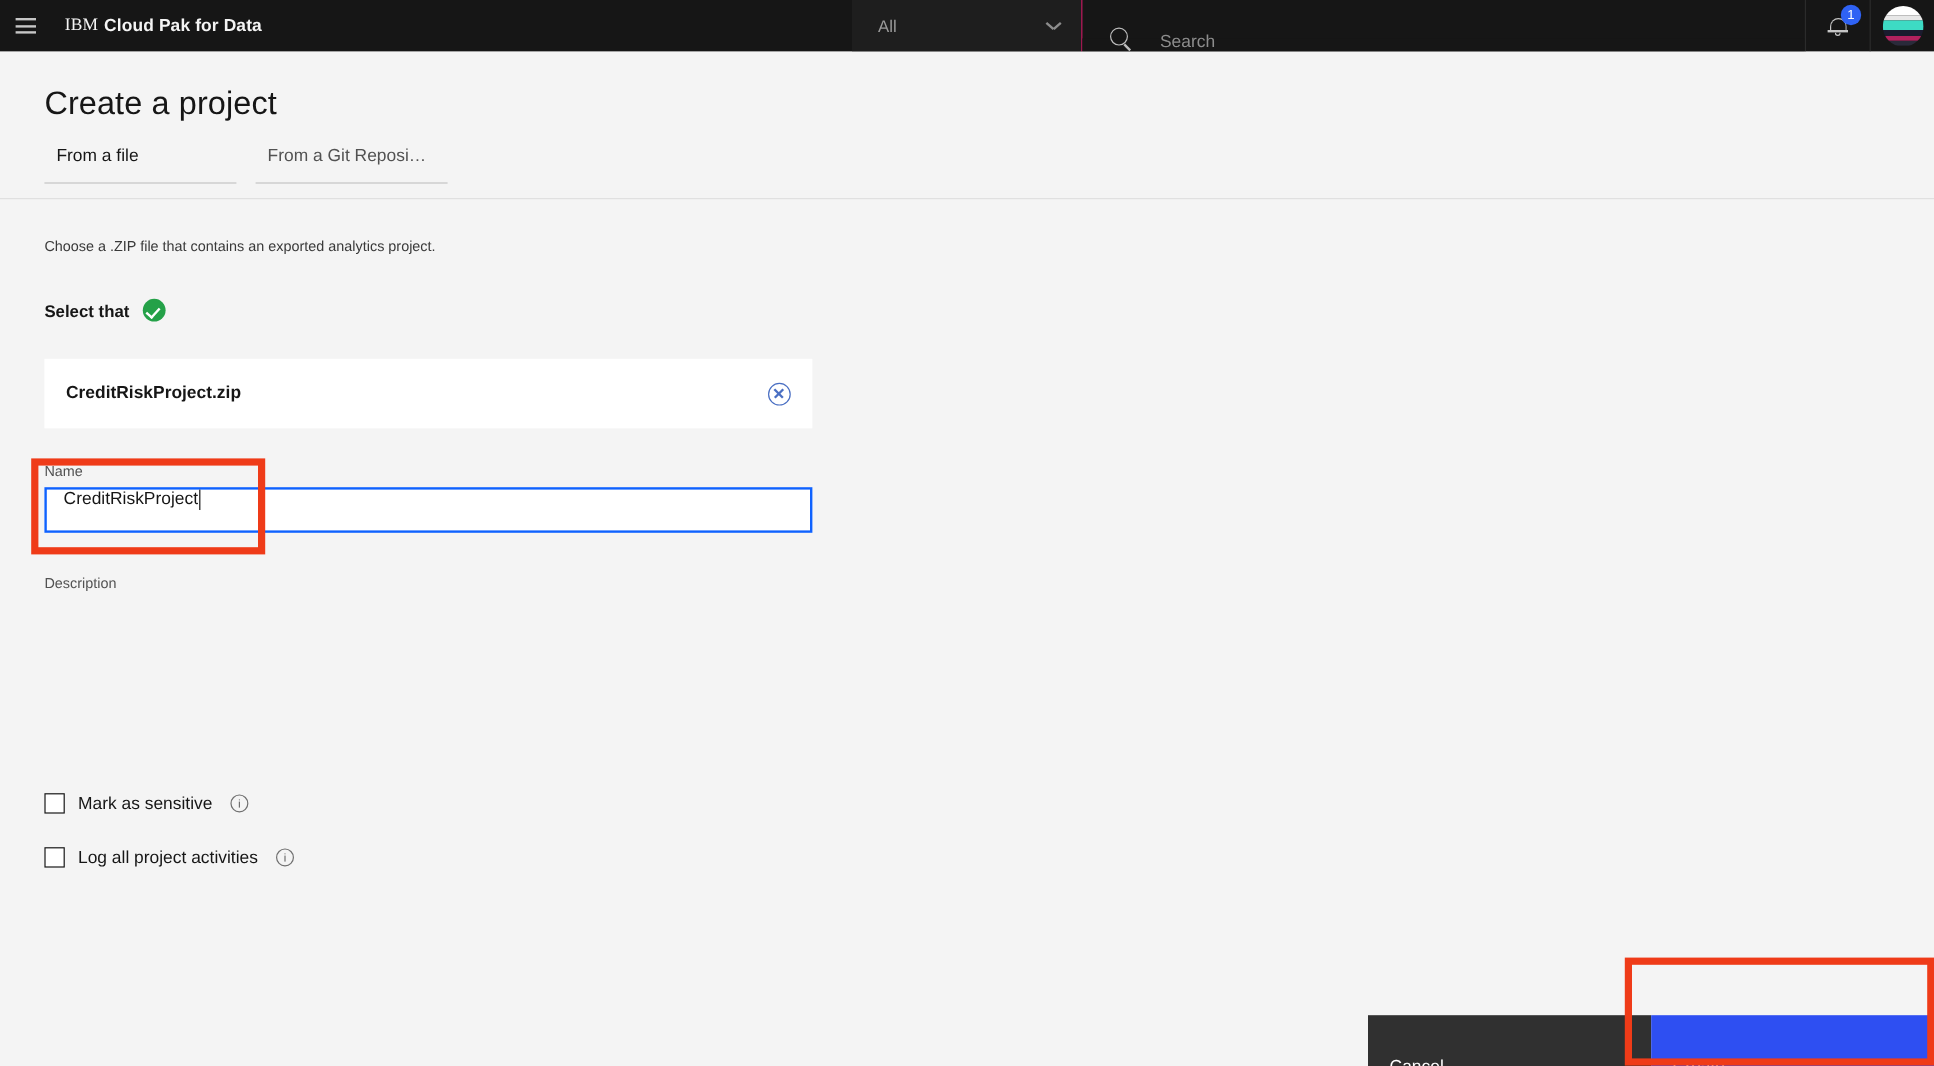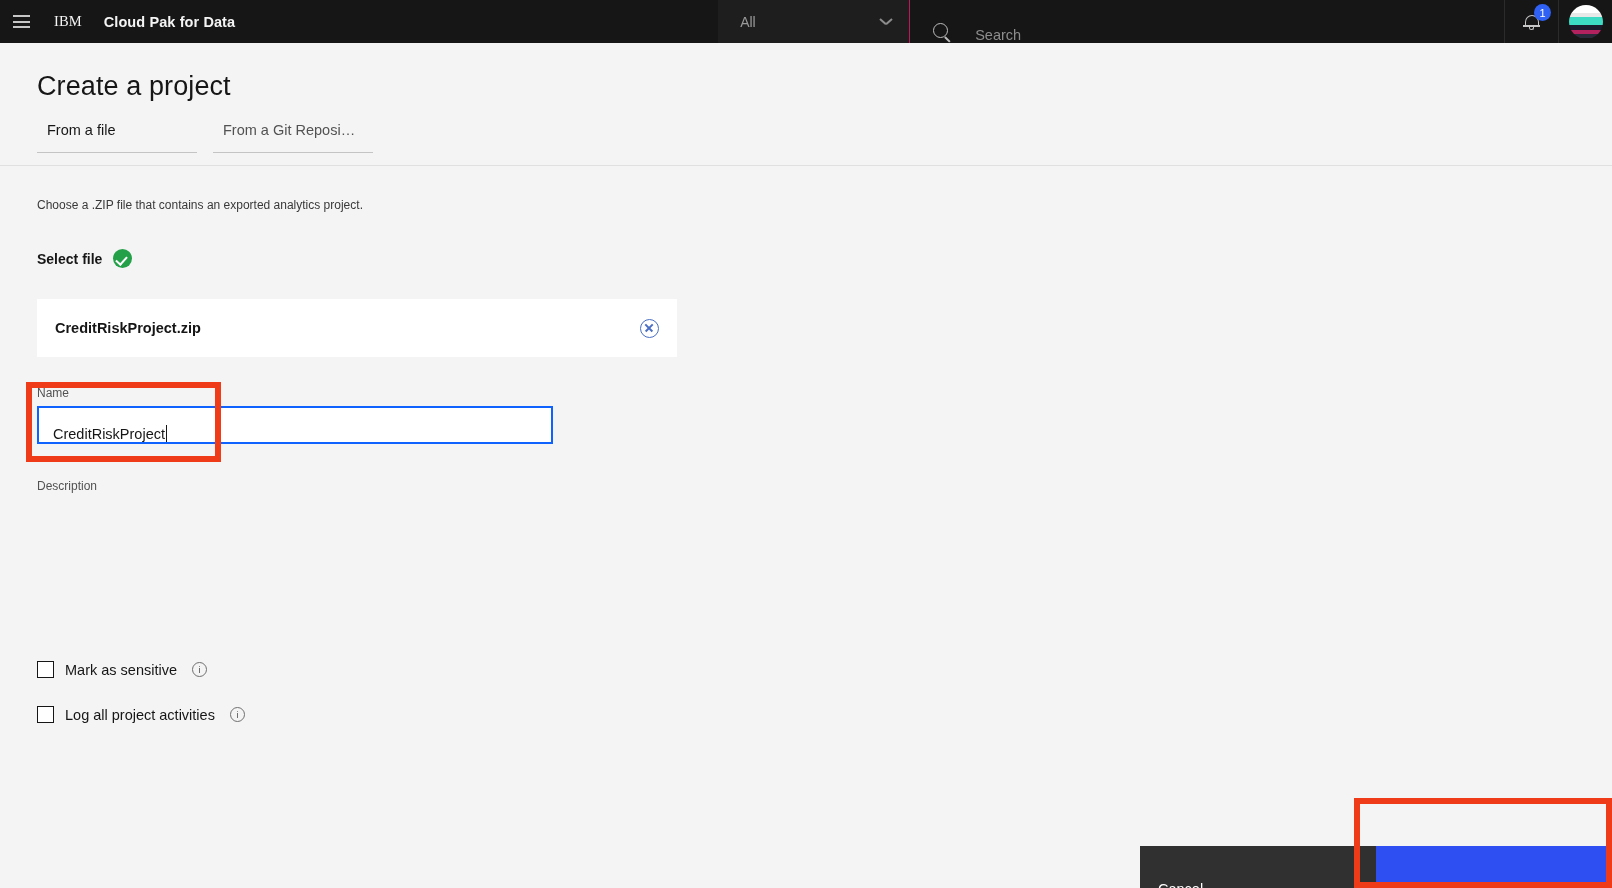--- a/index.html
+++ b/index.html
@@ -48,21 +48,21 @@
     align-items: center;
     color: #f4f4f4;
     font-size: 14.5px;
     padding-left: 11px;
     letter-spacing: .1px;
     white-space: nowrap;
   }
   .brand .ibm {
     font-family: "Liberation Serif", serif;
     font-weight: 400;
-    margin-right: 22px;
+    margin-right: 5px;
     font-size: 14.5px;
     text-align: right;
   }
   .brand .prod { font-weight: 700; }
 
   .hdr-spacer { flex: 1 1 auto; }
 
   .scope-select {
     width: 192px;
     flex: 0 0 192px;
@@ -308,31 +308,31 @@
     left: 37px; top: 343px;
     width: 640px;
   }
   .field-label {
     font-size: 12px;
     color: #525252;
     margin-bottom: 6px;
     display: block;
   }
   .text-input {
-    width: 516px;
+    width: 640px;
     height: 38px;
     background: #ffffff;
     border: 2px solid #0f62fe;
     font-size: 14.5px;
     color: #161616;
     padding: 0 14px;
     font-family: "Liberation Sans", sans-serif;
     outline: none;
     display: flex;
-    align-items: flex-end;
+    align-items: flex-start;
   }
   .caret {
     display: inline-block;
     width: 1px;
     height: 17px;
     background: #161616;
     margin-left: 1px;
     vertical-align: -3px;
   }
 
@@ -511,21 +511,21 @@
     </div>
     <div class="tab">
       <span>From a Git Reposi…</span>
     </div>
   </div>
   <div class="tabs-rule"></div>
 
   <div class="helper-text">Choose a .ZIP file that contains an exported analytics project.</div>
 
   <div class="select-file-row">
-    <span class="select-file-label">Select file</span>
+    <span class="select-file-label">Select that</span>
     <span class="check-ok"></span>
   </div>
 
   <div class="file-card">
     <span class="file-name">CreditRiskProject.zip</span>
     <span class="close-circle"></span>
   </div>
 
   <div class="field-name">
     <label class="field-label">Name</label>

